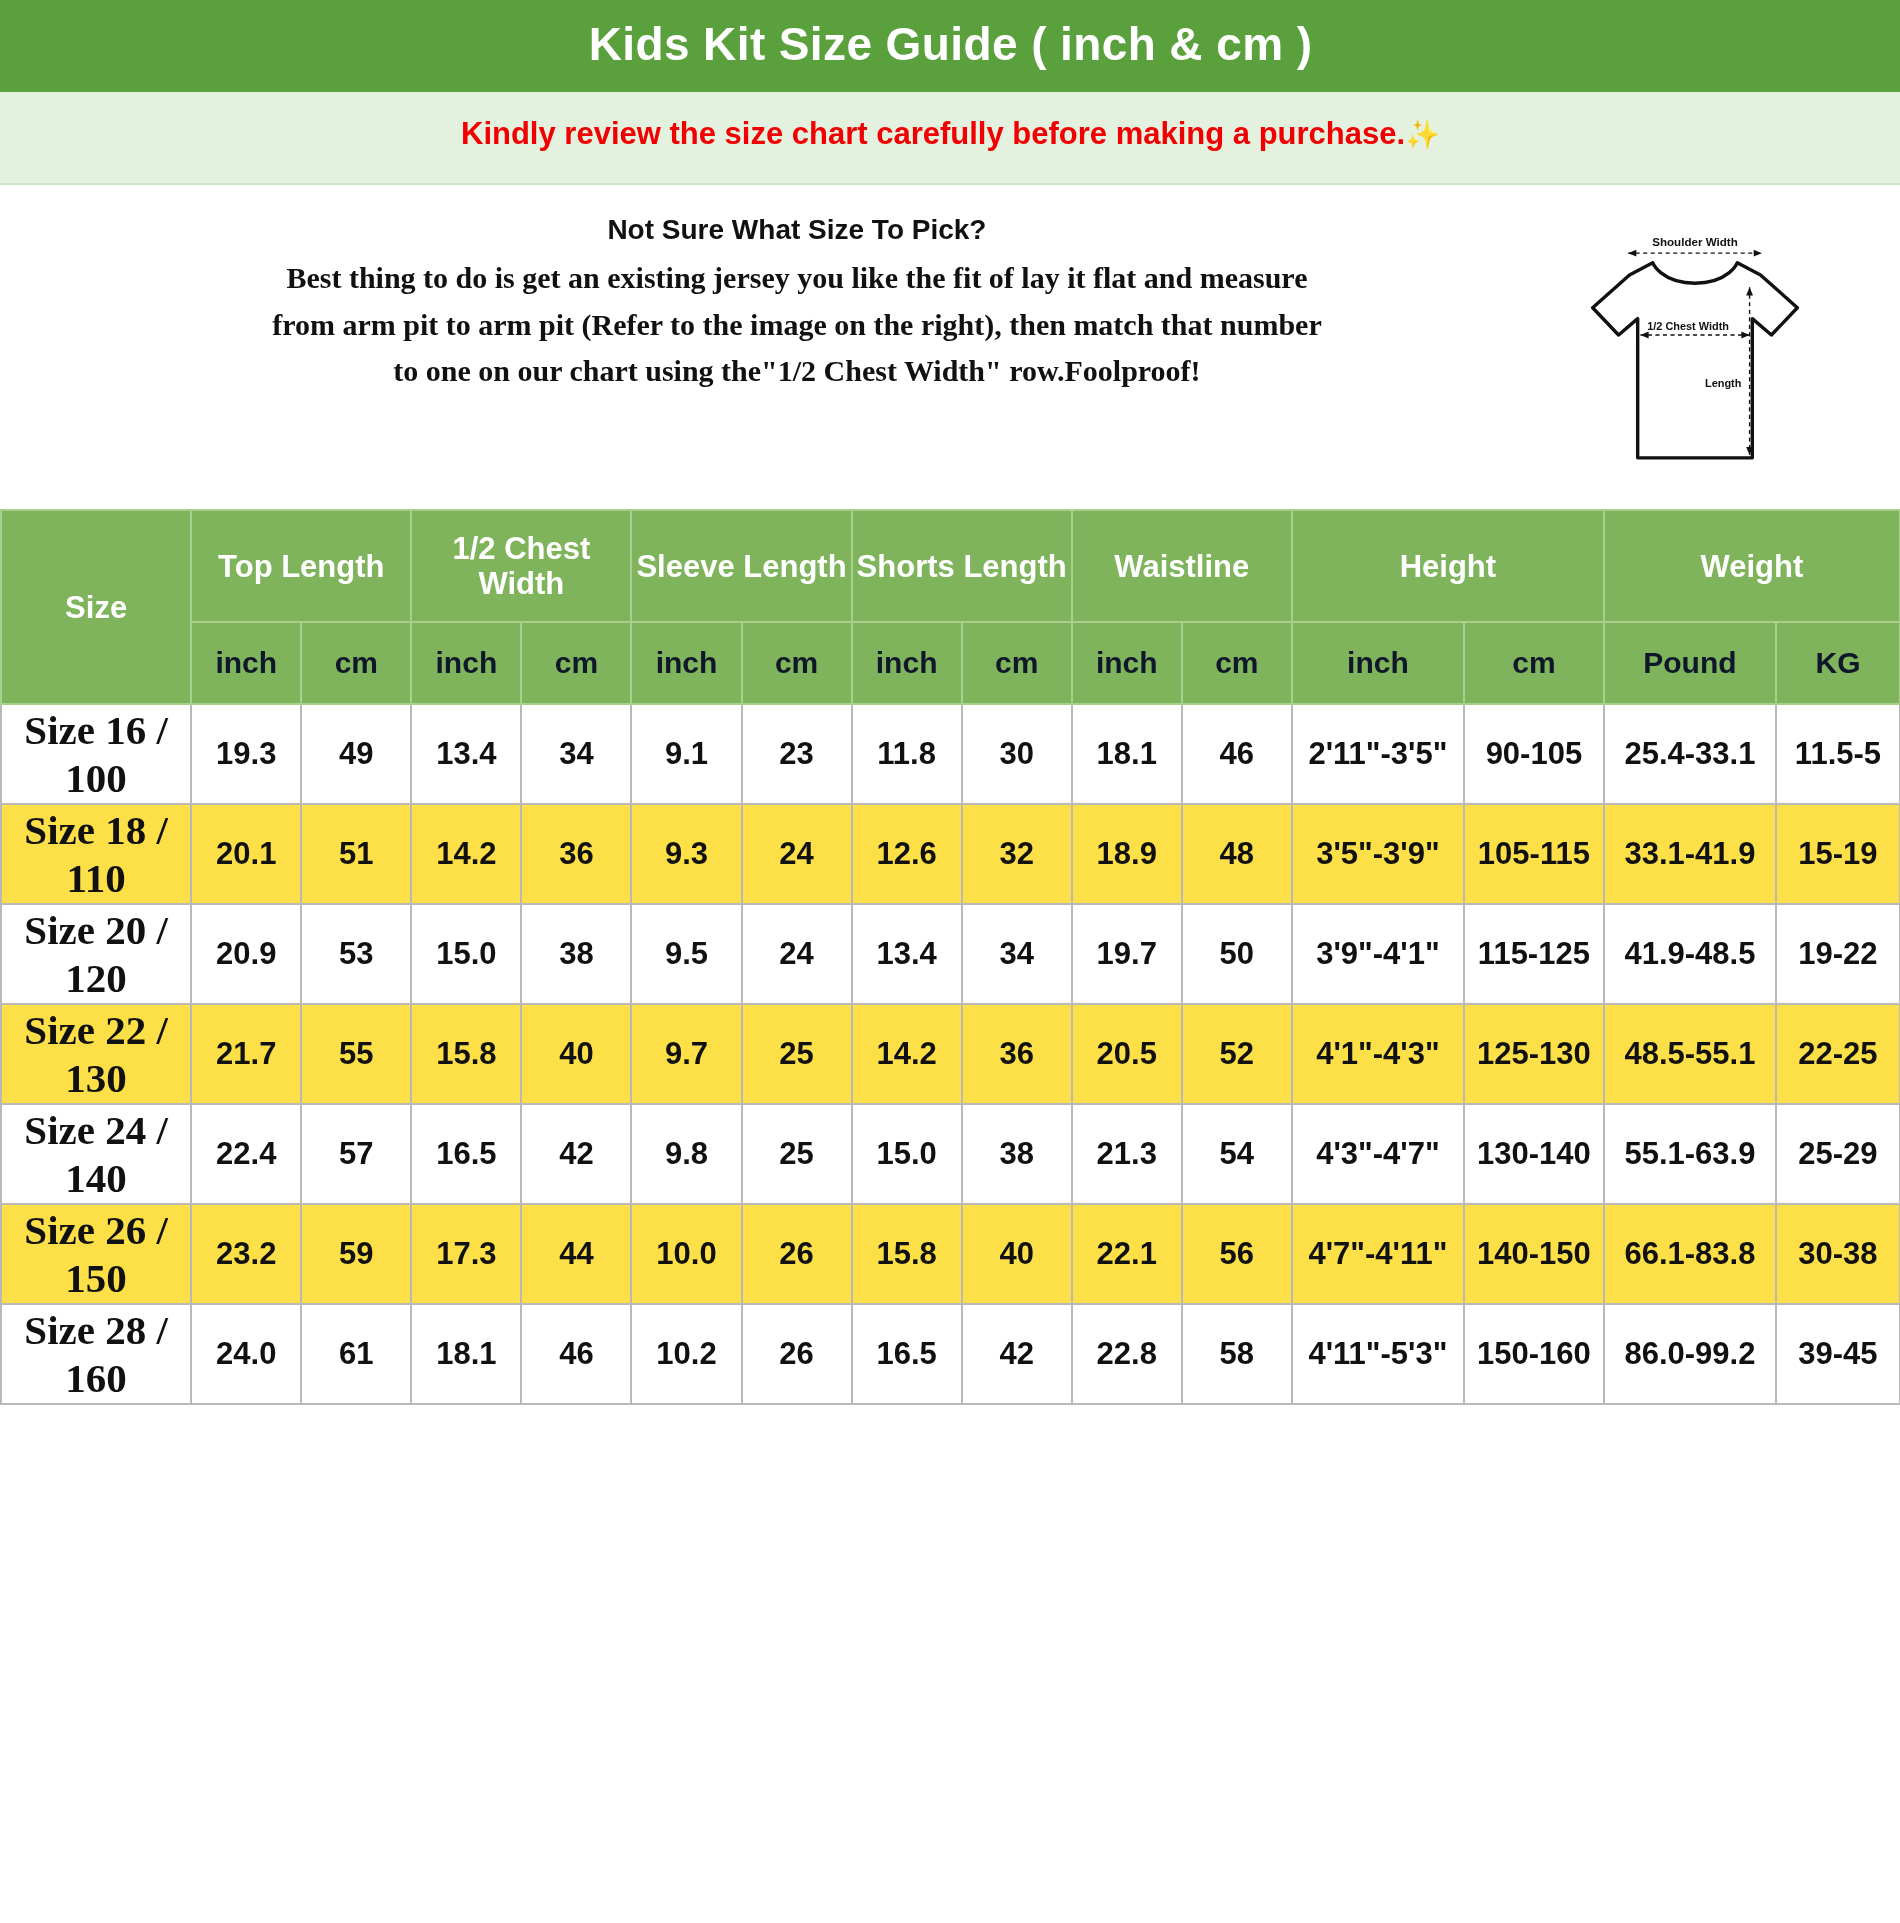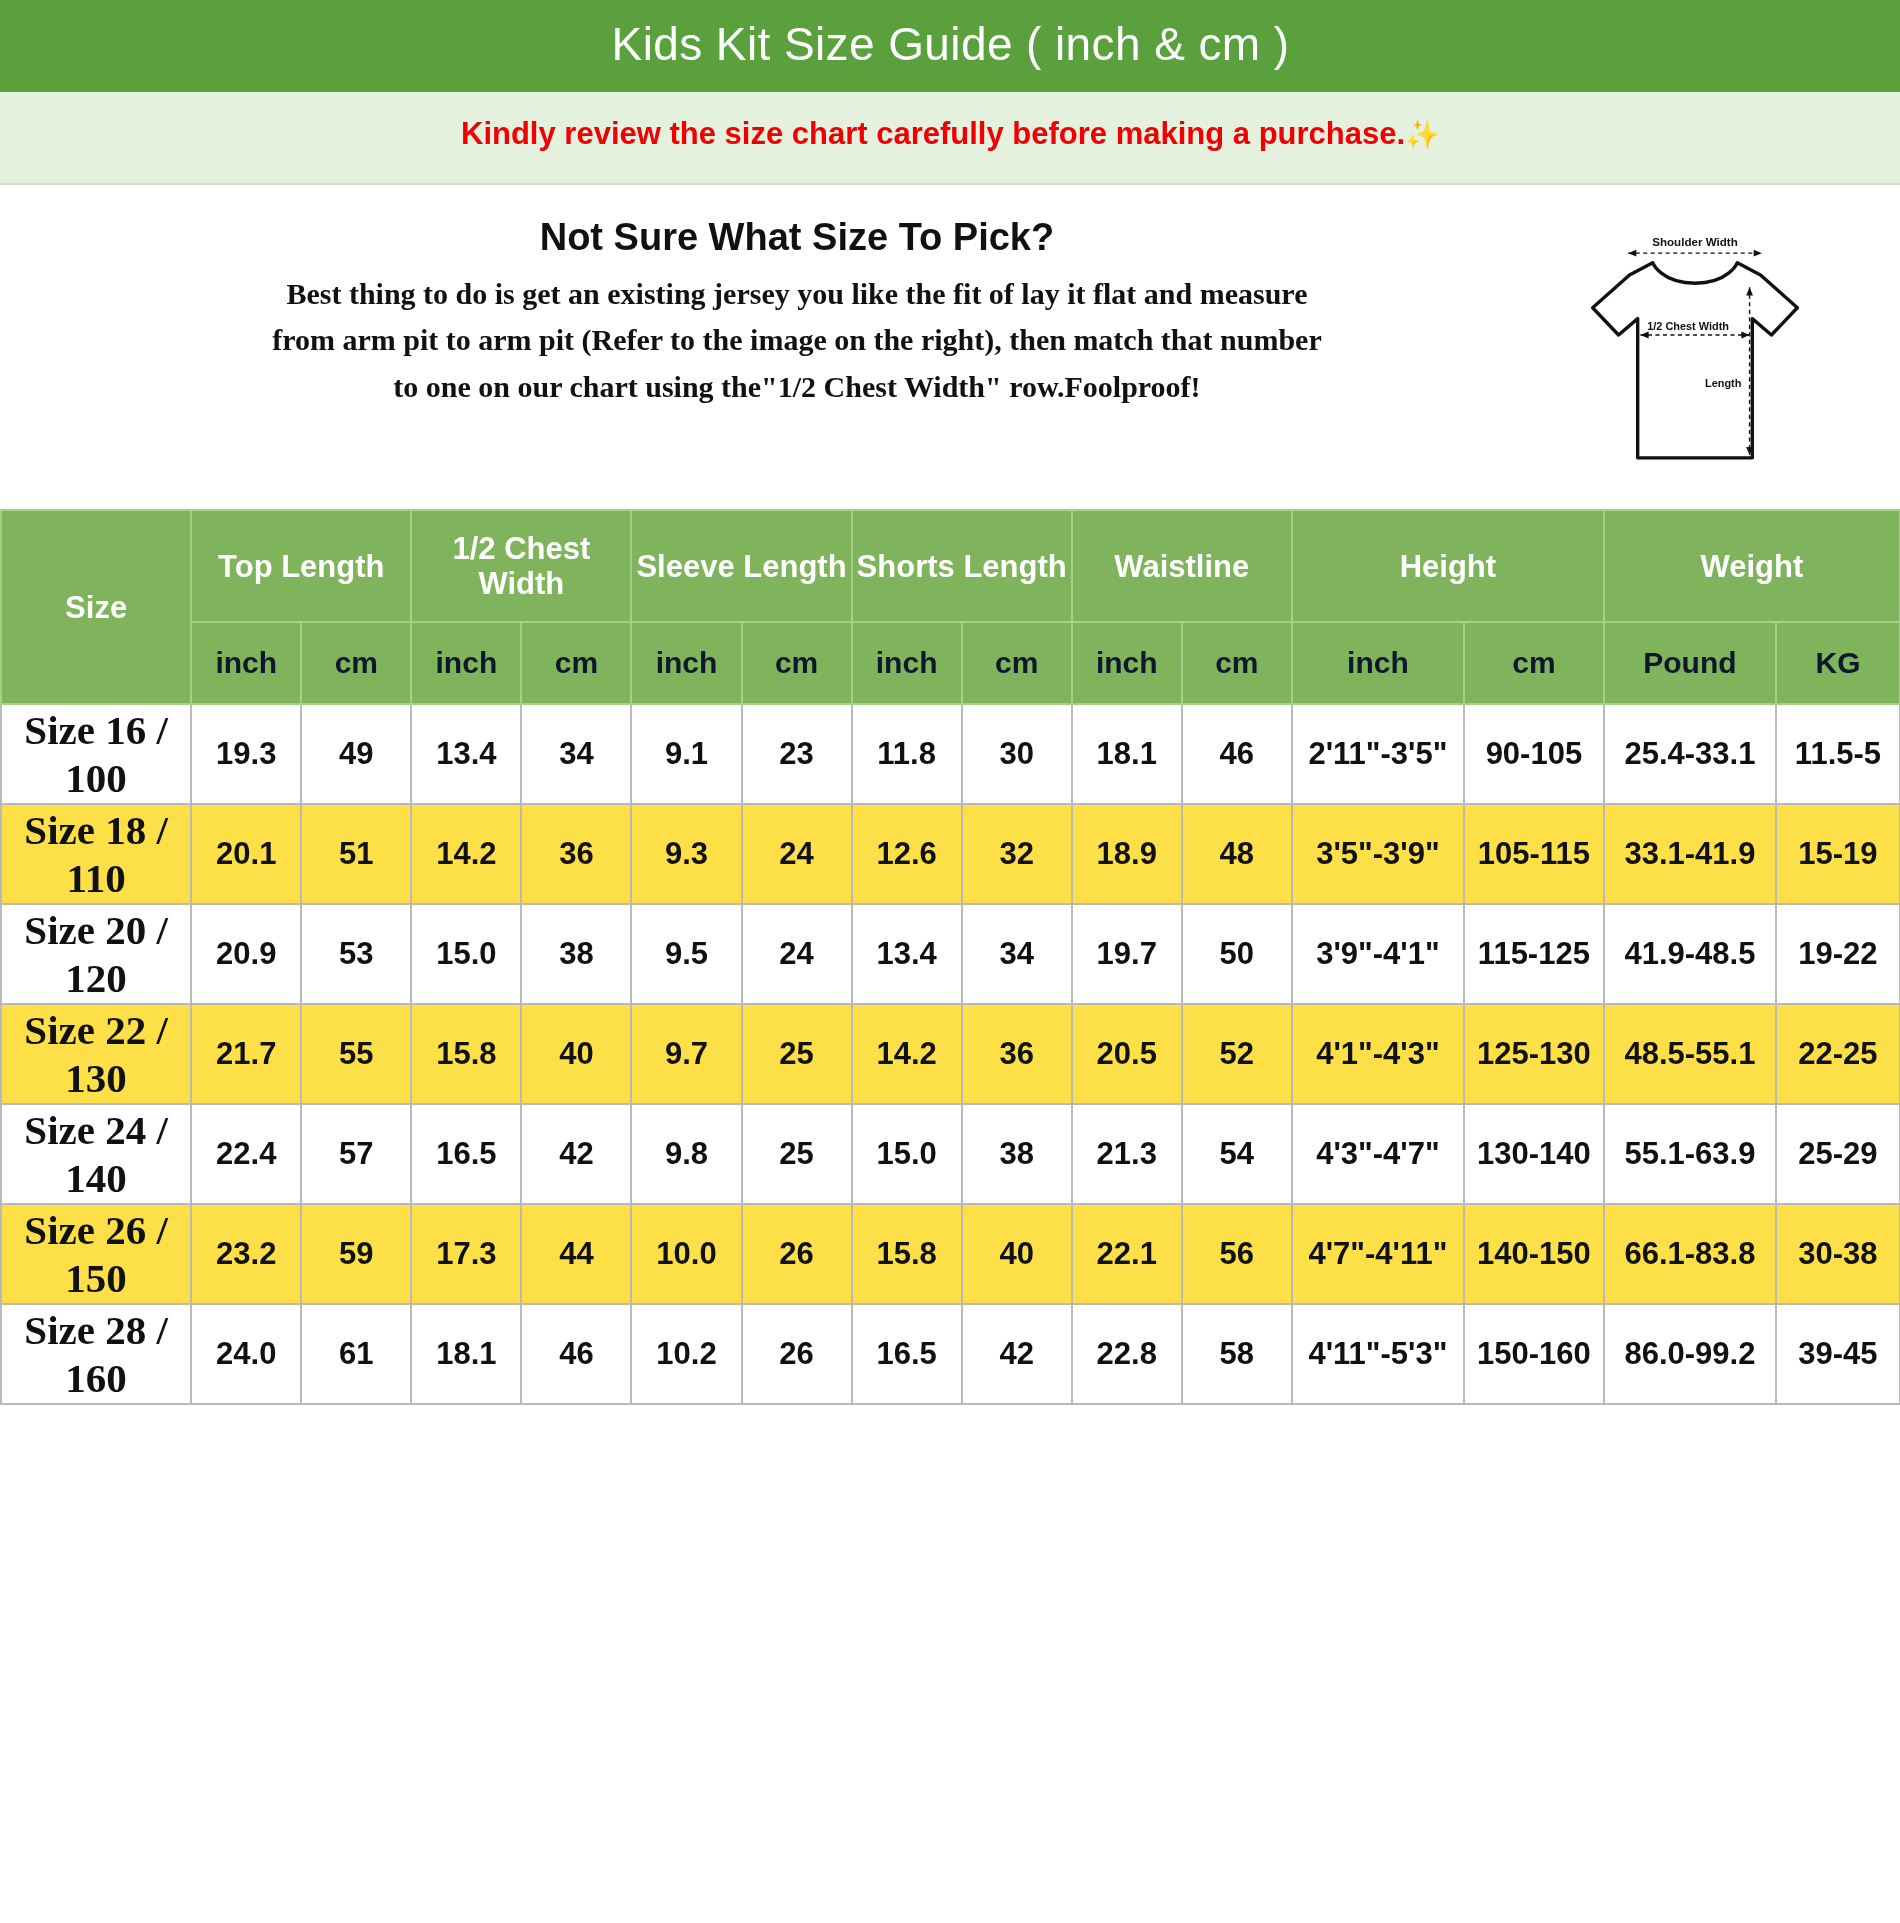--- a/index.html
+++ b/index.html
@@ -14,21 +14,21 @@
     background: #ffffff;
     position: relative;
     overflow: hidden;
   }
   
   .title-bar {
     background: #5aa03c;
     color: #ffffff;
     text-align: center;
     font-size: 46px;
-    font-weight: normal;
+    font-weight: bold;
     letter-spacing: 0.4px;
     padding: 18px 0 21px 0;
     line-height: 1.15;
   }
   
   .notice {
     background: #e3f1de;
     text-align: center;
     padding: 19.4px 30px 25.4px 30px;
     border-bottom: 2.2px solid #cfe3c8;
@@ -53,21 +53,21 @@
   .help-text {
     flex: 1;
     text-align: center;
     color: #111111;
     font-size: 30px;
     font-weight: bold;
     line-height: 1.55;
     padding-left: 22.4px;
     padding-right: 7.5px;
   }
-  .help-title { font-size: 38px; font-weight: bold; margin-bottom: 4.5px; }
+  .help-title { font-size: 28px; font-weight: bold; margin-bottom: 4.5px; }
   .help-line { font-size: 30px; font-weight: bold; white-space: nowrap; font-family: Liberation Serif, serif; }
   .shirt-wrap {
     width: 322px;
     padding-top: 13.5px;
     padding-right: 90px;
     display: flex;
     justify-content: center;
   }
   
   table.size-table {

